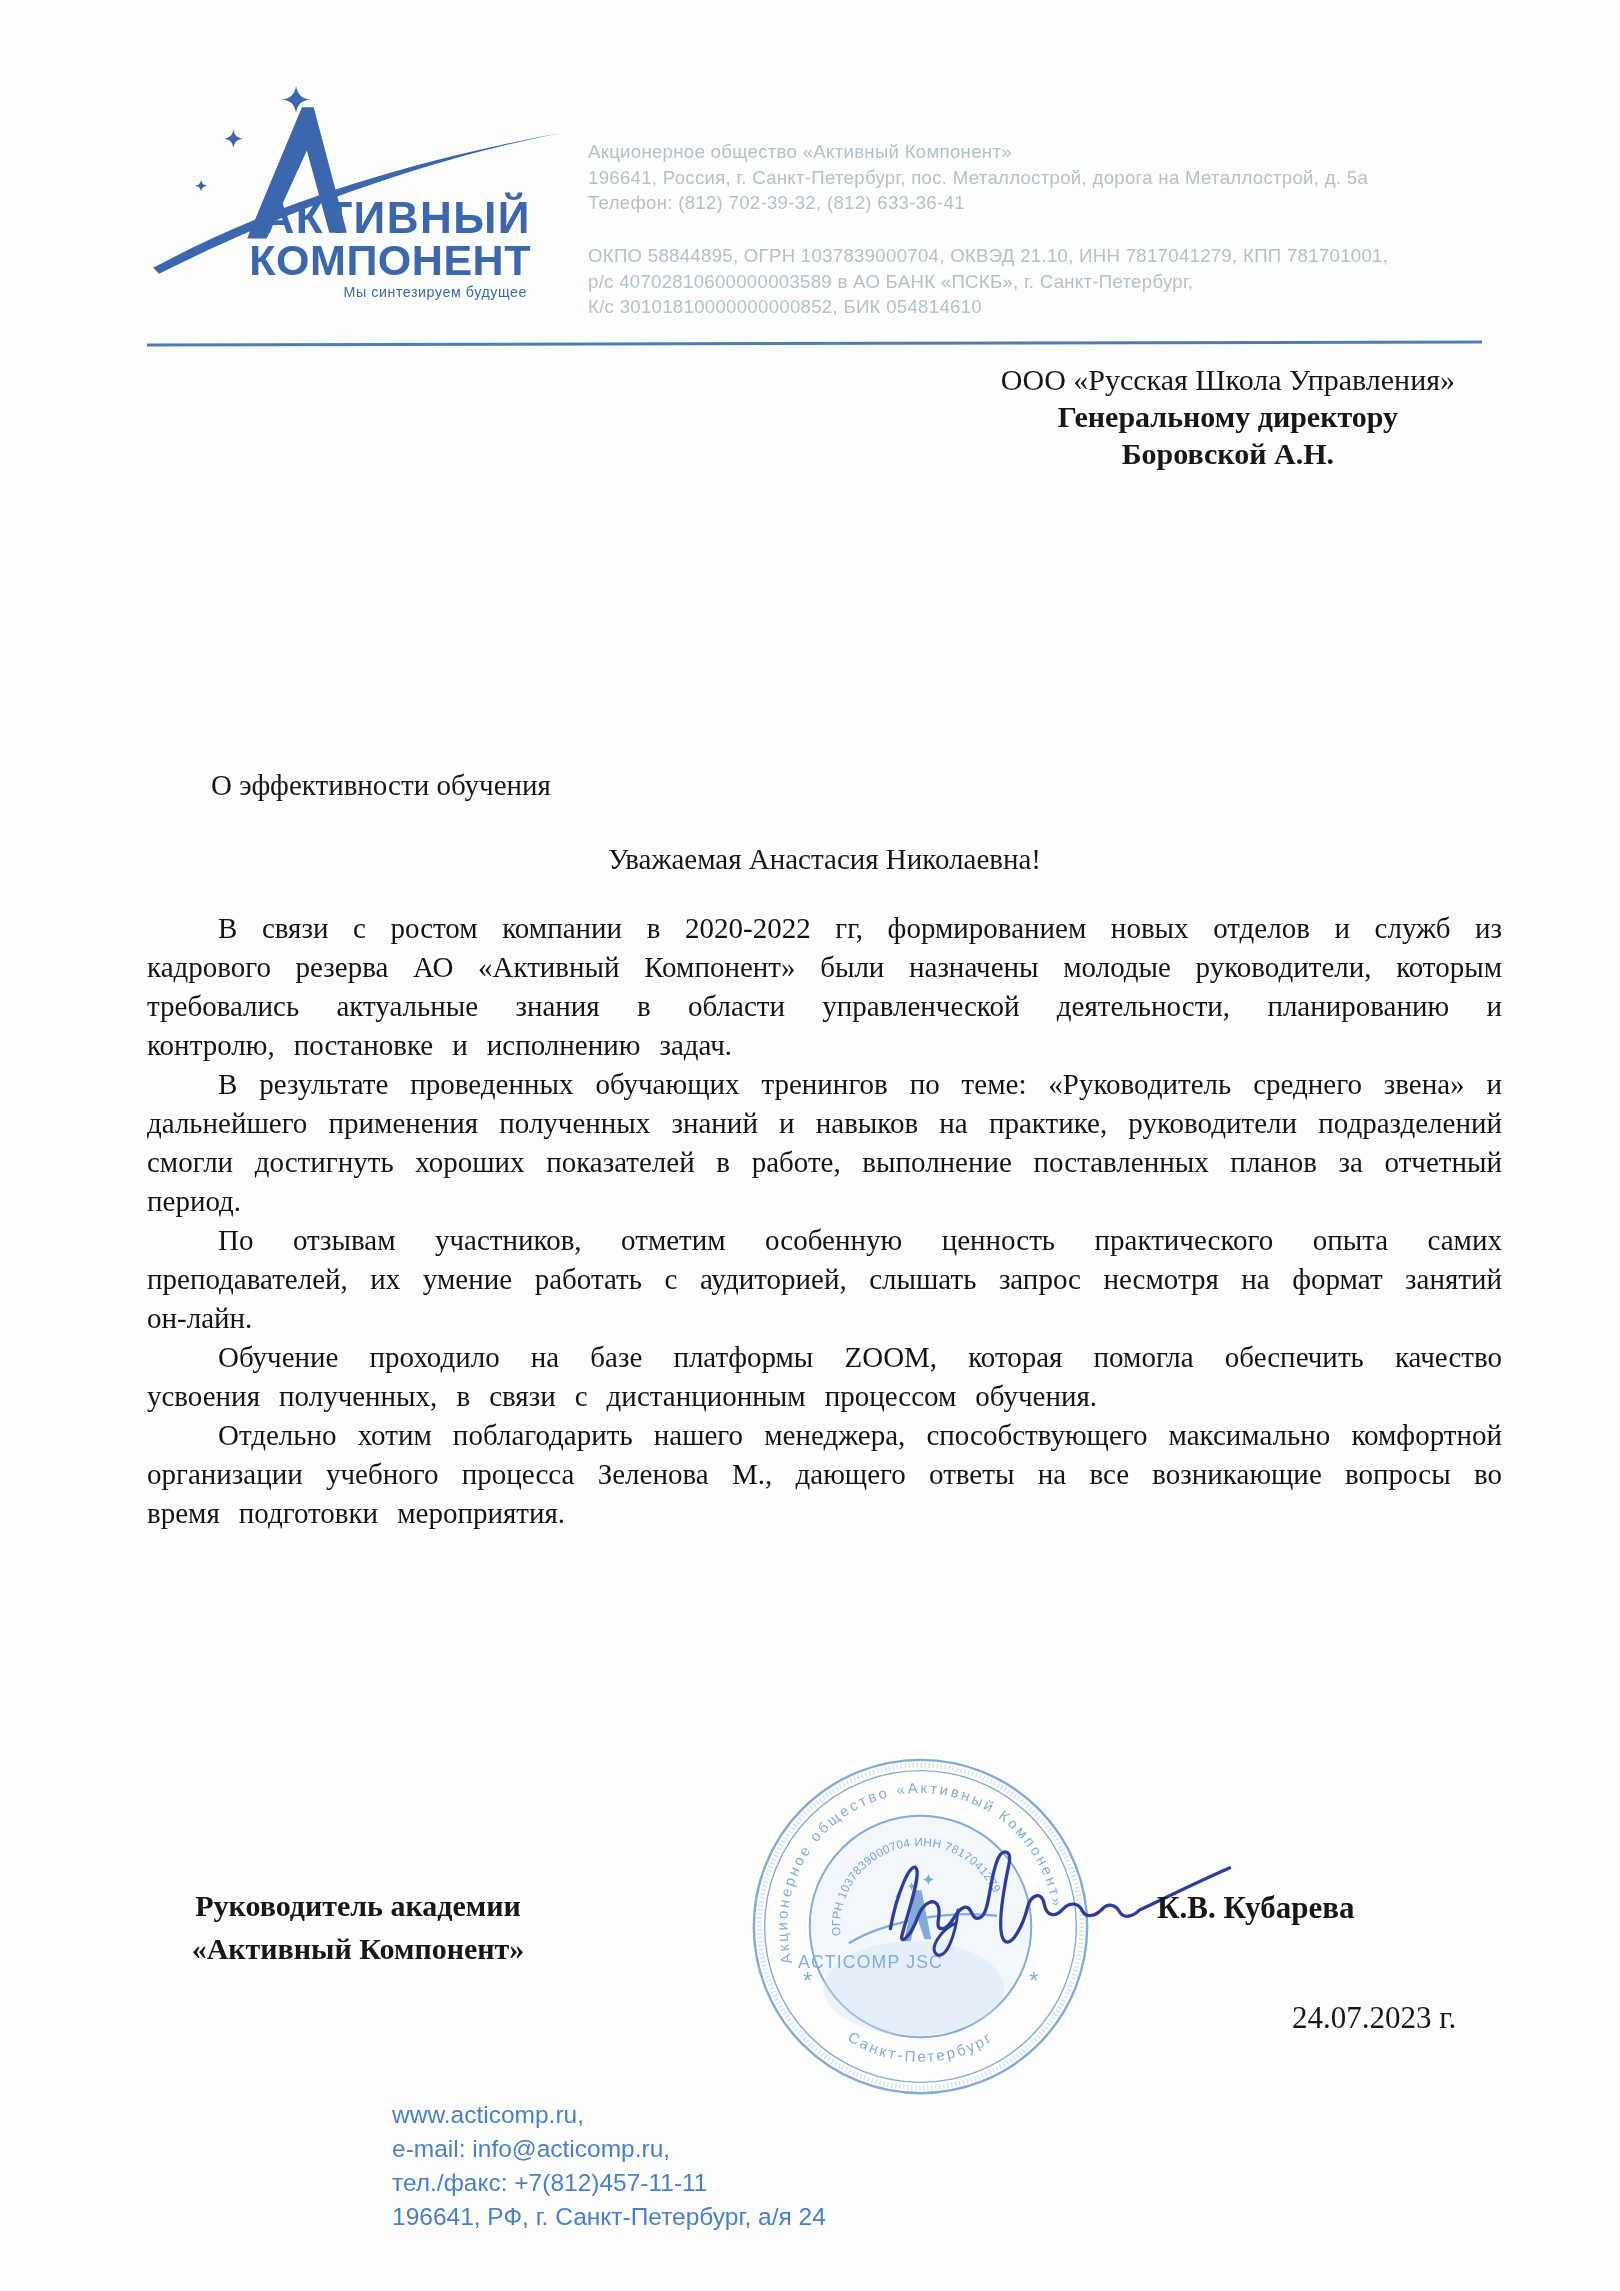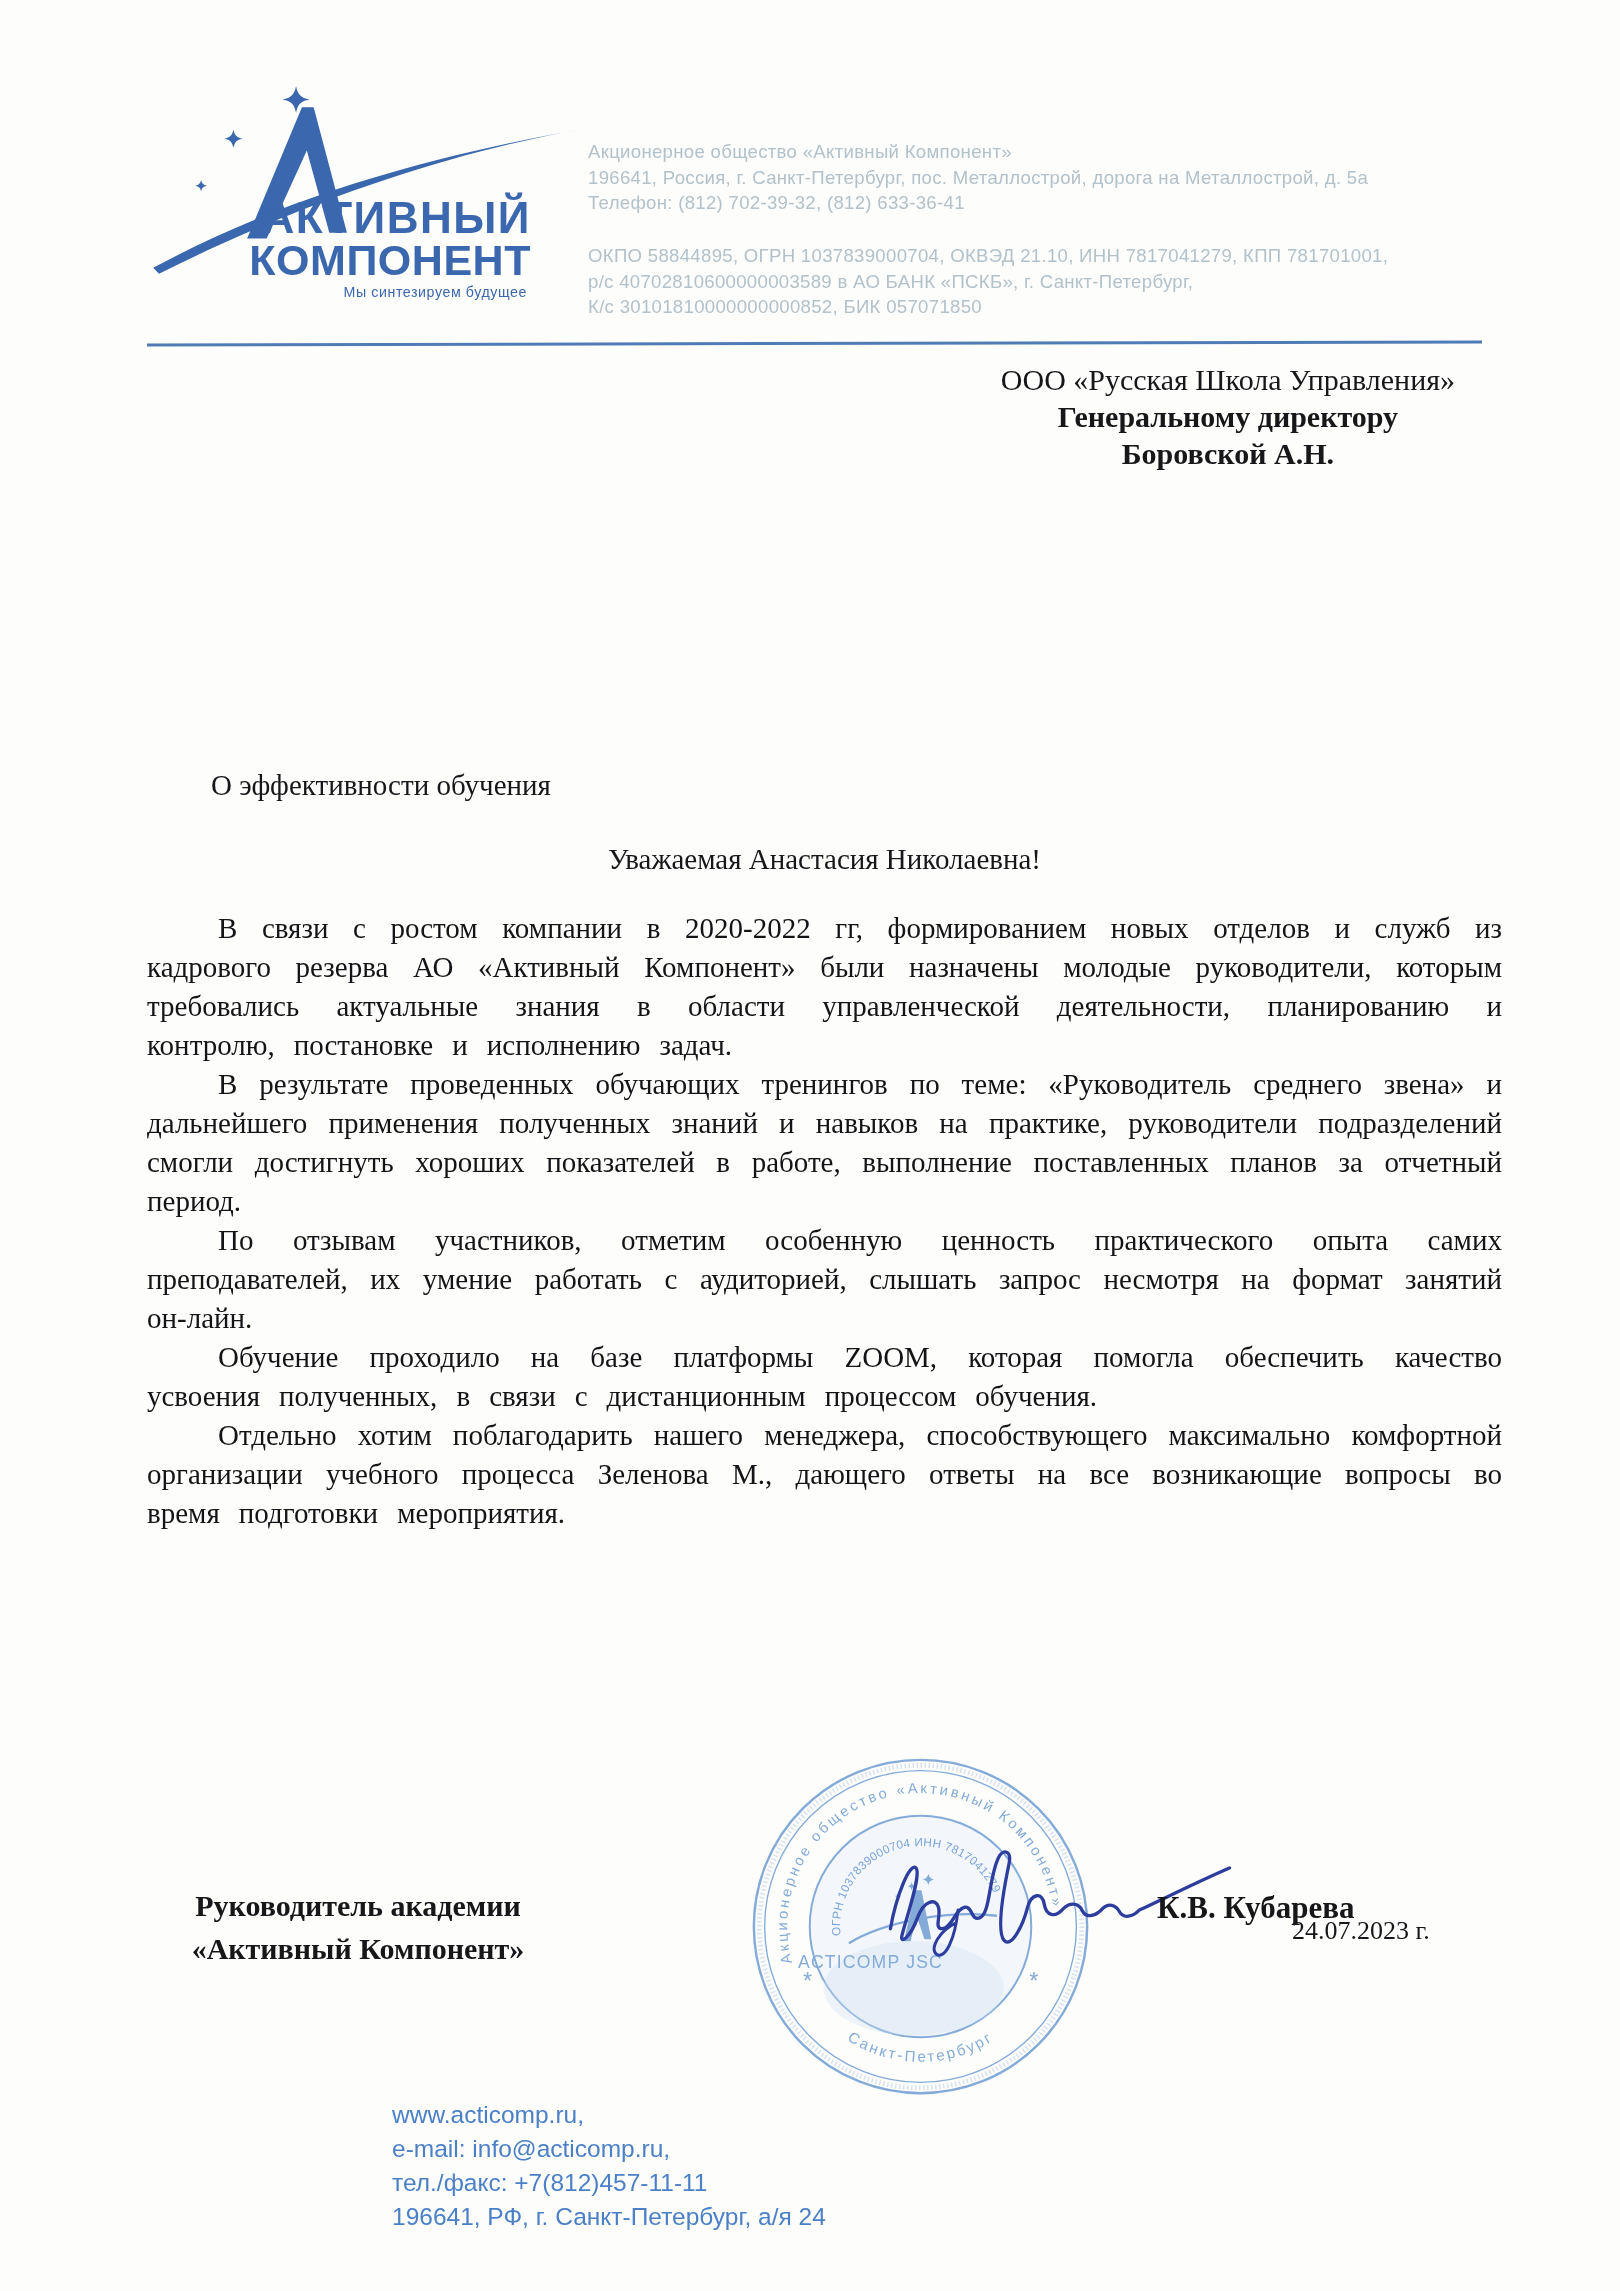--- a/index.html
+++ b/index.html
@@ -30,21 +30,21 @@
     font-size:29px; line-height:39px; text-align:justify; word-spacing:11.8px;
     color:#141416; }
   .letter-body p { margin:0; text-indent:71px; }
   
   .signer-title { position:absolute; left:172px; top:1884px; width:372px;
     text-align:center; font-weight:bold; font-size:30px; line-height:43px; }
   .stamp-svg { position:absolute; left:747px; top:1753px; z-index:2; }
   .signature-svg { position:absolute; left:861px; top:1811px; z-index:3; }
   .signer-name { position:absolute; left:1157px; top:1890px;
     font-weight:bold; font-size:31px; z-index:4;text-align:right; }
-  .letter-date { position:absolute; left:1292px; top:1916px; font-size:26px; z-index:4; }
+  .letter-date { position:absolute; left:1292px; top:2000px; font-size:31px; z-index:4; }
   
   .footer { position:absolute; left:392px; top:2098px; width:588px;
     text-align:left; font-family:"Liberation Sans","DejaVu Sans",sans-serif;
     font-size:24.5px; line-height:34px; color:#4b80c6; z-index:1; }
 </style>
 </head>
 <body>
 
 <div class="page">
 
@@ -67,21 +67,21 @@
   </svg>
 
   <div class="company-info block1">
     <div>Акционерное общество «Активный Компонент»</div>
     <div>196641, Россия, г. Санкт-Петербург, пос. Металлострой, дорога на Металлострой, д. 5а</div>
     <div>Телефон: (812) 702-39-32, (812) 633-36-41</div>
   </div>
   <div class="company-info block2">
     <div>ОКПО 58844895, ОГРН 1037839000704, ОКВЭД 21.10, ИНН 7817041279, КПП 781701001,</div>
     <div>р/с 40702810600000003589 в АО БАНК «ПСКБ», г. Санкт-Петербург,</div>
-    <div>К/с 30101810000000000852, БИК 057071850</div>
+    <div>К/с 30101810000000000852, БИК 054814610</div>
   </div>
 
   <div class="divider"></div>
 
   <div class="recipient">
     <div>ООО «Русская Школа Управления»</div>
     <div class="bold">Генеральному директору</div>
     <div class="bold">Боровской А.Н.</div>
   </div>
 

